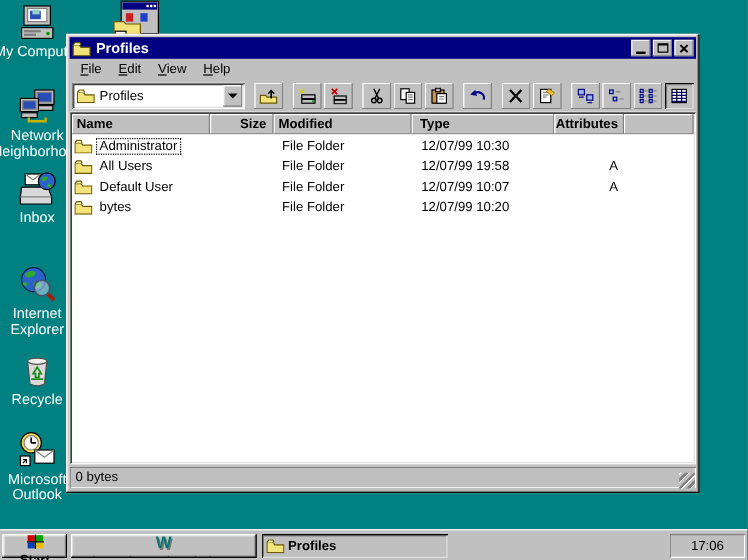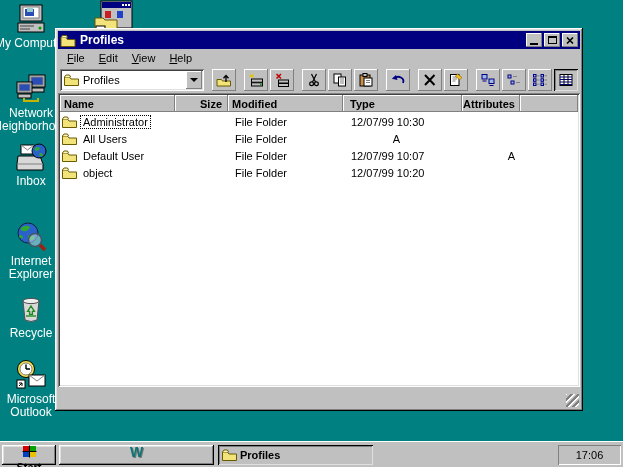--- a/index.html
+++ b/index.html
@@ -376,20 +376,21 @@
             <span class="fo">
                 <svg width="15" height="12" viewBox="0 0 15 12">
                   <path d="M0.5 3 h5 l1.5 2 h7.5 v6.5 H0.5 z" fill="#f2e37a" stroke="#6a5a00"></path>
                   <path d="M0.5 3 l1.5 -2 h3.5 l1 2" fill="#fff8c0" stroke="#6a5a00"></path>
                 </svg>
               </span>
             <span class="nm">All Users</span>
           </div>
           <div class="cell c-size"></div>
           <div class="cell c-type">File Folder</div>
+          <div class="cell c-mod">12/07/99 19:58</div>
           <div class="cell c-attr">A</div>
         </div>
 
         <div class="row">
           <div class="cell c-name">
             <span class="fo">
                 <svg width="15" height="12" viewBox="0 0 15 12">
                   <path d="M0.5 3 h5 l1.5 2 h7.5 v6.5 H0.5 z" fill="#f2e37a" stroke="#6a5a00"></path>
                   <path d="M0.5 3 l1.5 -2 h3.5 l1 2" fill="#fff8c0" stroke="#6a5a00"></path>
                 </svg>
@@ -403,32 +404,35 @@
         </div>
 
         <div class="row">
           <div class="cell c-name">
             <span class="fo">
                 <svg width="15" height="12" viewBox="0 0 15 12">
                   <path d="M0.5 3 h5 l1.5 2 h7.5 v6.5 H0.5 z" fill="#f2e37a" stroke="#6a5a00"></path>
                   <path d="M0.5 3 l1.5 -2 h3.5 l1 2" fill="#fff8c0" stroke="#6a5a00"></path>
                 </svg>
               </span>
-            <span class="nm">object</span>
+            <span class="nm">bytes</span>
           </div>
           <div class="cell c-size"></div>
           <div class="cell c-type">File Folder</div>
           <div class="cell c-mod">12/07/99 10:20</div>
           <div class="cell c-attr"></div>
         </div>
 
       </div>
     </div>
 
     <div class="statusbar">
+      <div class="sb-panel thin-in sb-right">
+          <span>0 bytes</span>
+        </div>
       <div class="grip"></div>
     </div>
 
   </div>
 
   <div class="taskbar">
     <div class="tk-btn out start">
       <span>
         <svg width="15" height="13" viewBox="0 0 15 13">
           <rect x="1" y="1" width="6" height="5" fill="#d40000"></rect>

